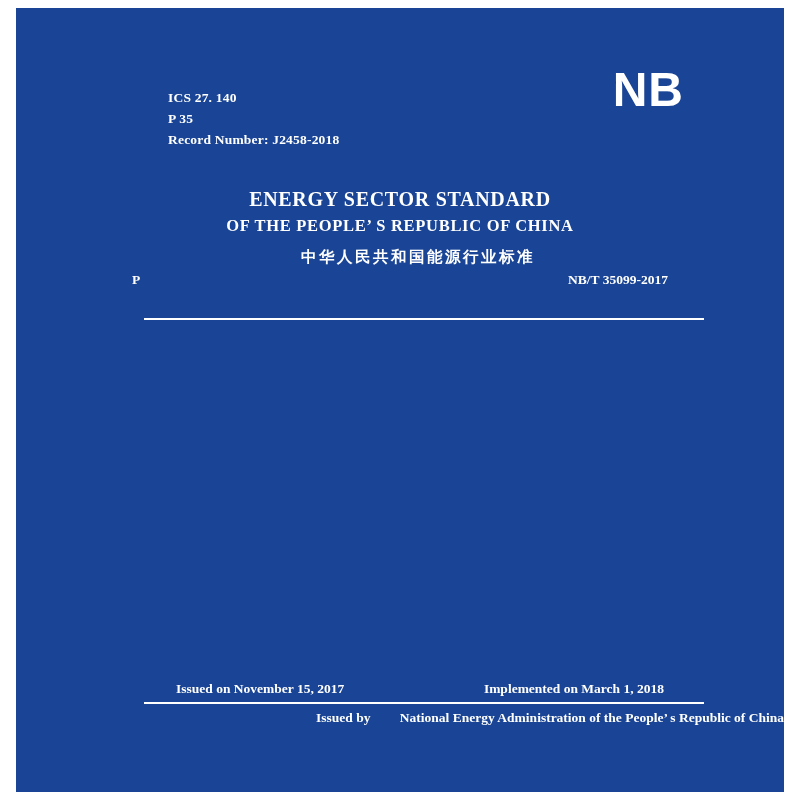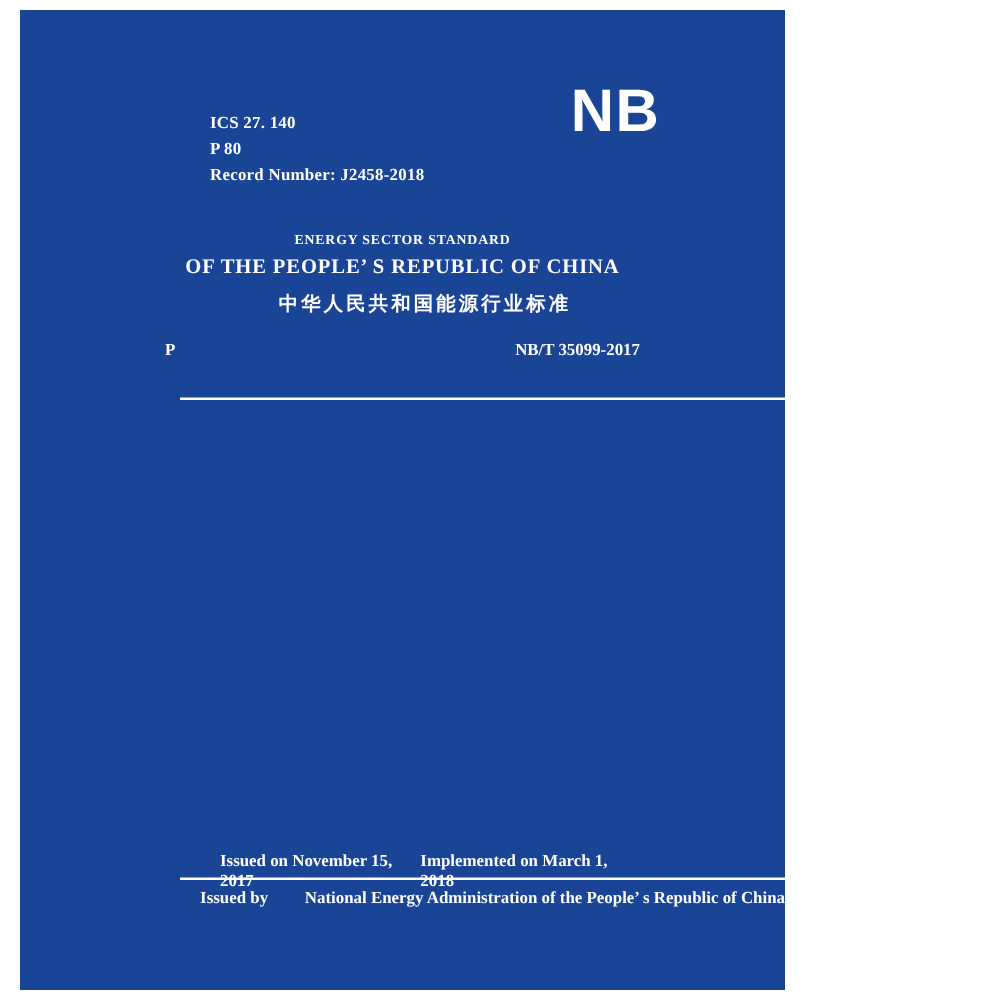--- a/index.html
+++ b/index.html
@@ -16,21 +16,21 @@
     position: relative;
     width: 800px;
     height: 800px;
     background: #ffffff;
     overflow: hidden;
   }
   .cover {
     position: absolute;
     left: 16px;
     top: 8px;
-    width: 612px;
+    width: 768px;
     height: 784px;
     background: #1a4596;
     color: #ffffff;
     box-sizing: border-box;
   }
   
   .ics-block {
     position: absolute;
     left: 152px;
     top: 80px;
@@ -51,21 +51,21 @@
   }
   
   .std-names {
     position: absolute;
     left: 0;
     right: 0;
     top: 176px;
     text-align: center;
   }
   .std-names .en1 {
-    font-size: 11px;
+    font-size: 20px;
     font-weight: bold;
     letter-spacing: 0.7px;
     line-height: 1.5;
   }
   .std-names .en2 {
     font-size: 16.5px;
     font-weight: bold;
     letter-spacing: 0.7px;
     line-height: 1.5;
   }
@@ -143,21 +143,21 @@
   }
 </style>
 </head>
 <body>
 
 <div class="page">
   <div class="cover">
 
     <div class="ics-block">
       <div>ICS 27. 140</div>
-      <div>P 80</div>
+      <div>P 35</div>
       <div>Record Number: J2458-2018</div>
     </div>
 
     <div class="nb-logo">NB</div>
 
     <div class="std-names">
       <div class="en1">ENERGY SECTOR STANDARD</div>
       <div class="en2">OF THE PEOPLE’ S REPUBLIC OF CHINA</div>
       <div class="zh">中华人民共和国能源行业标准</div>
     </div>

